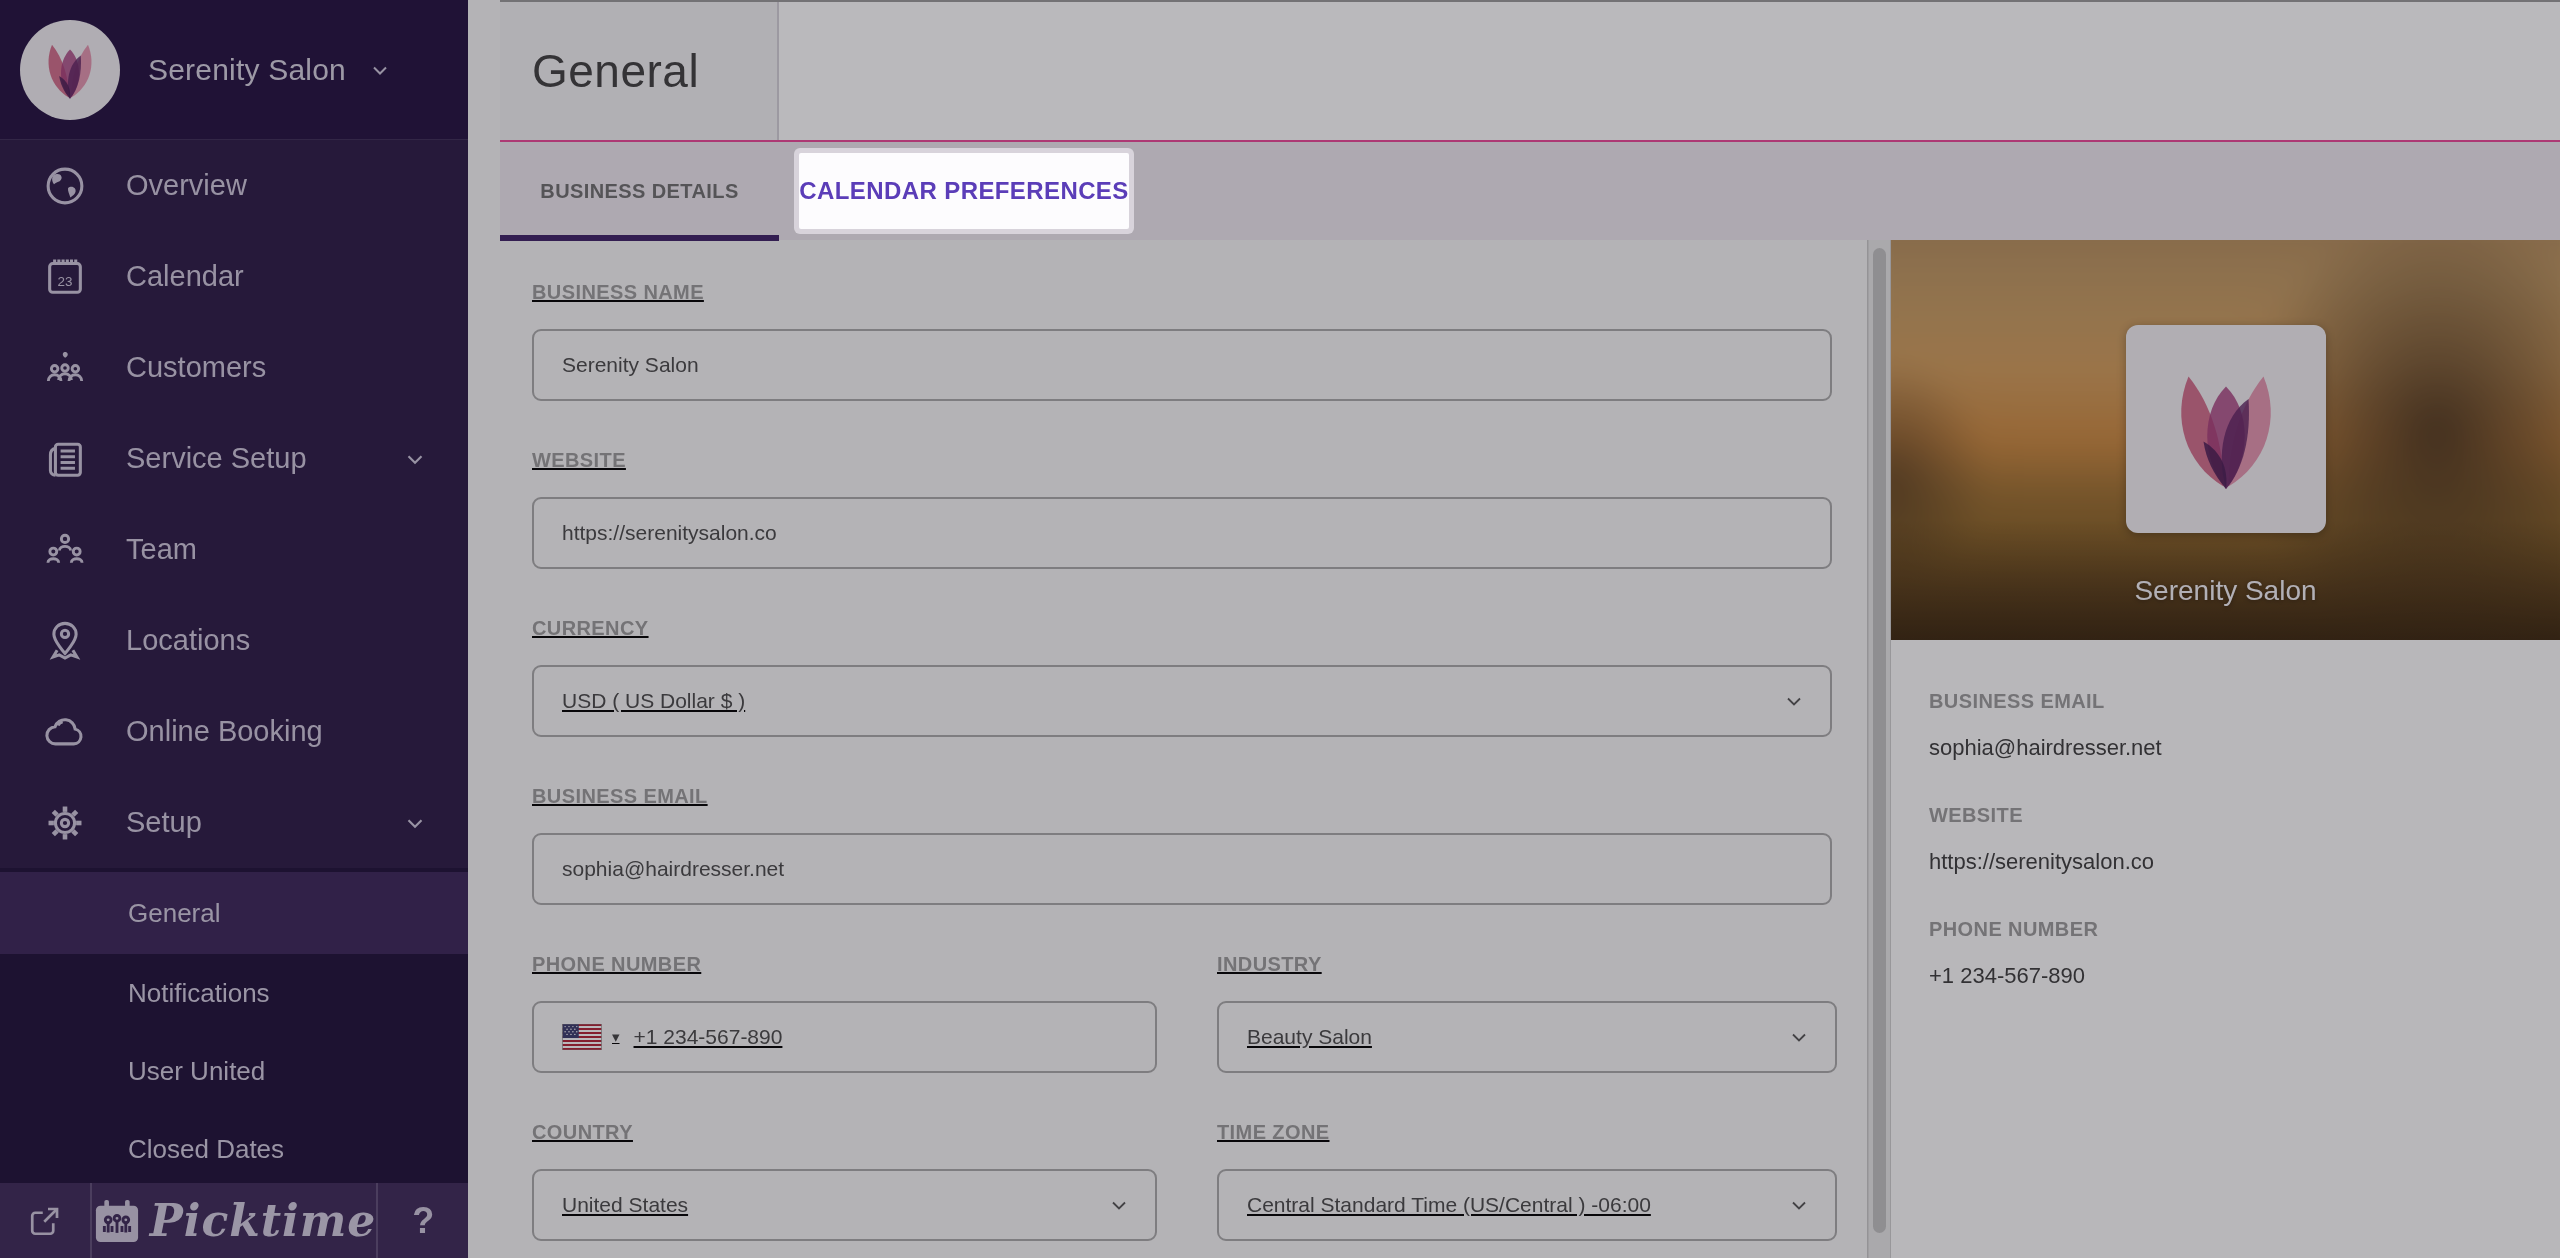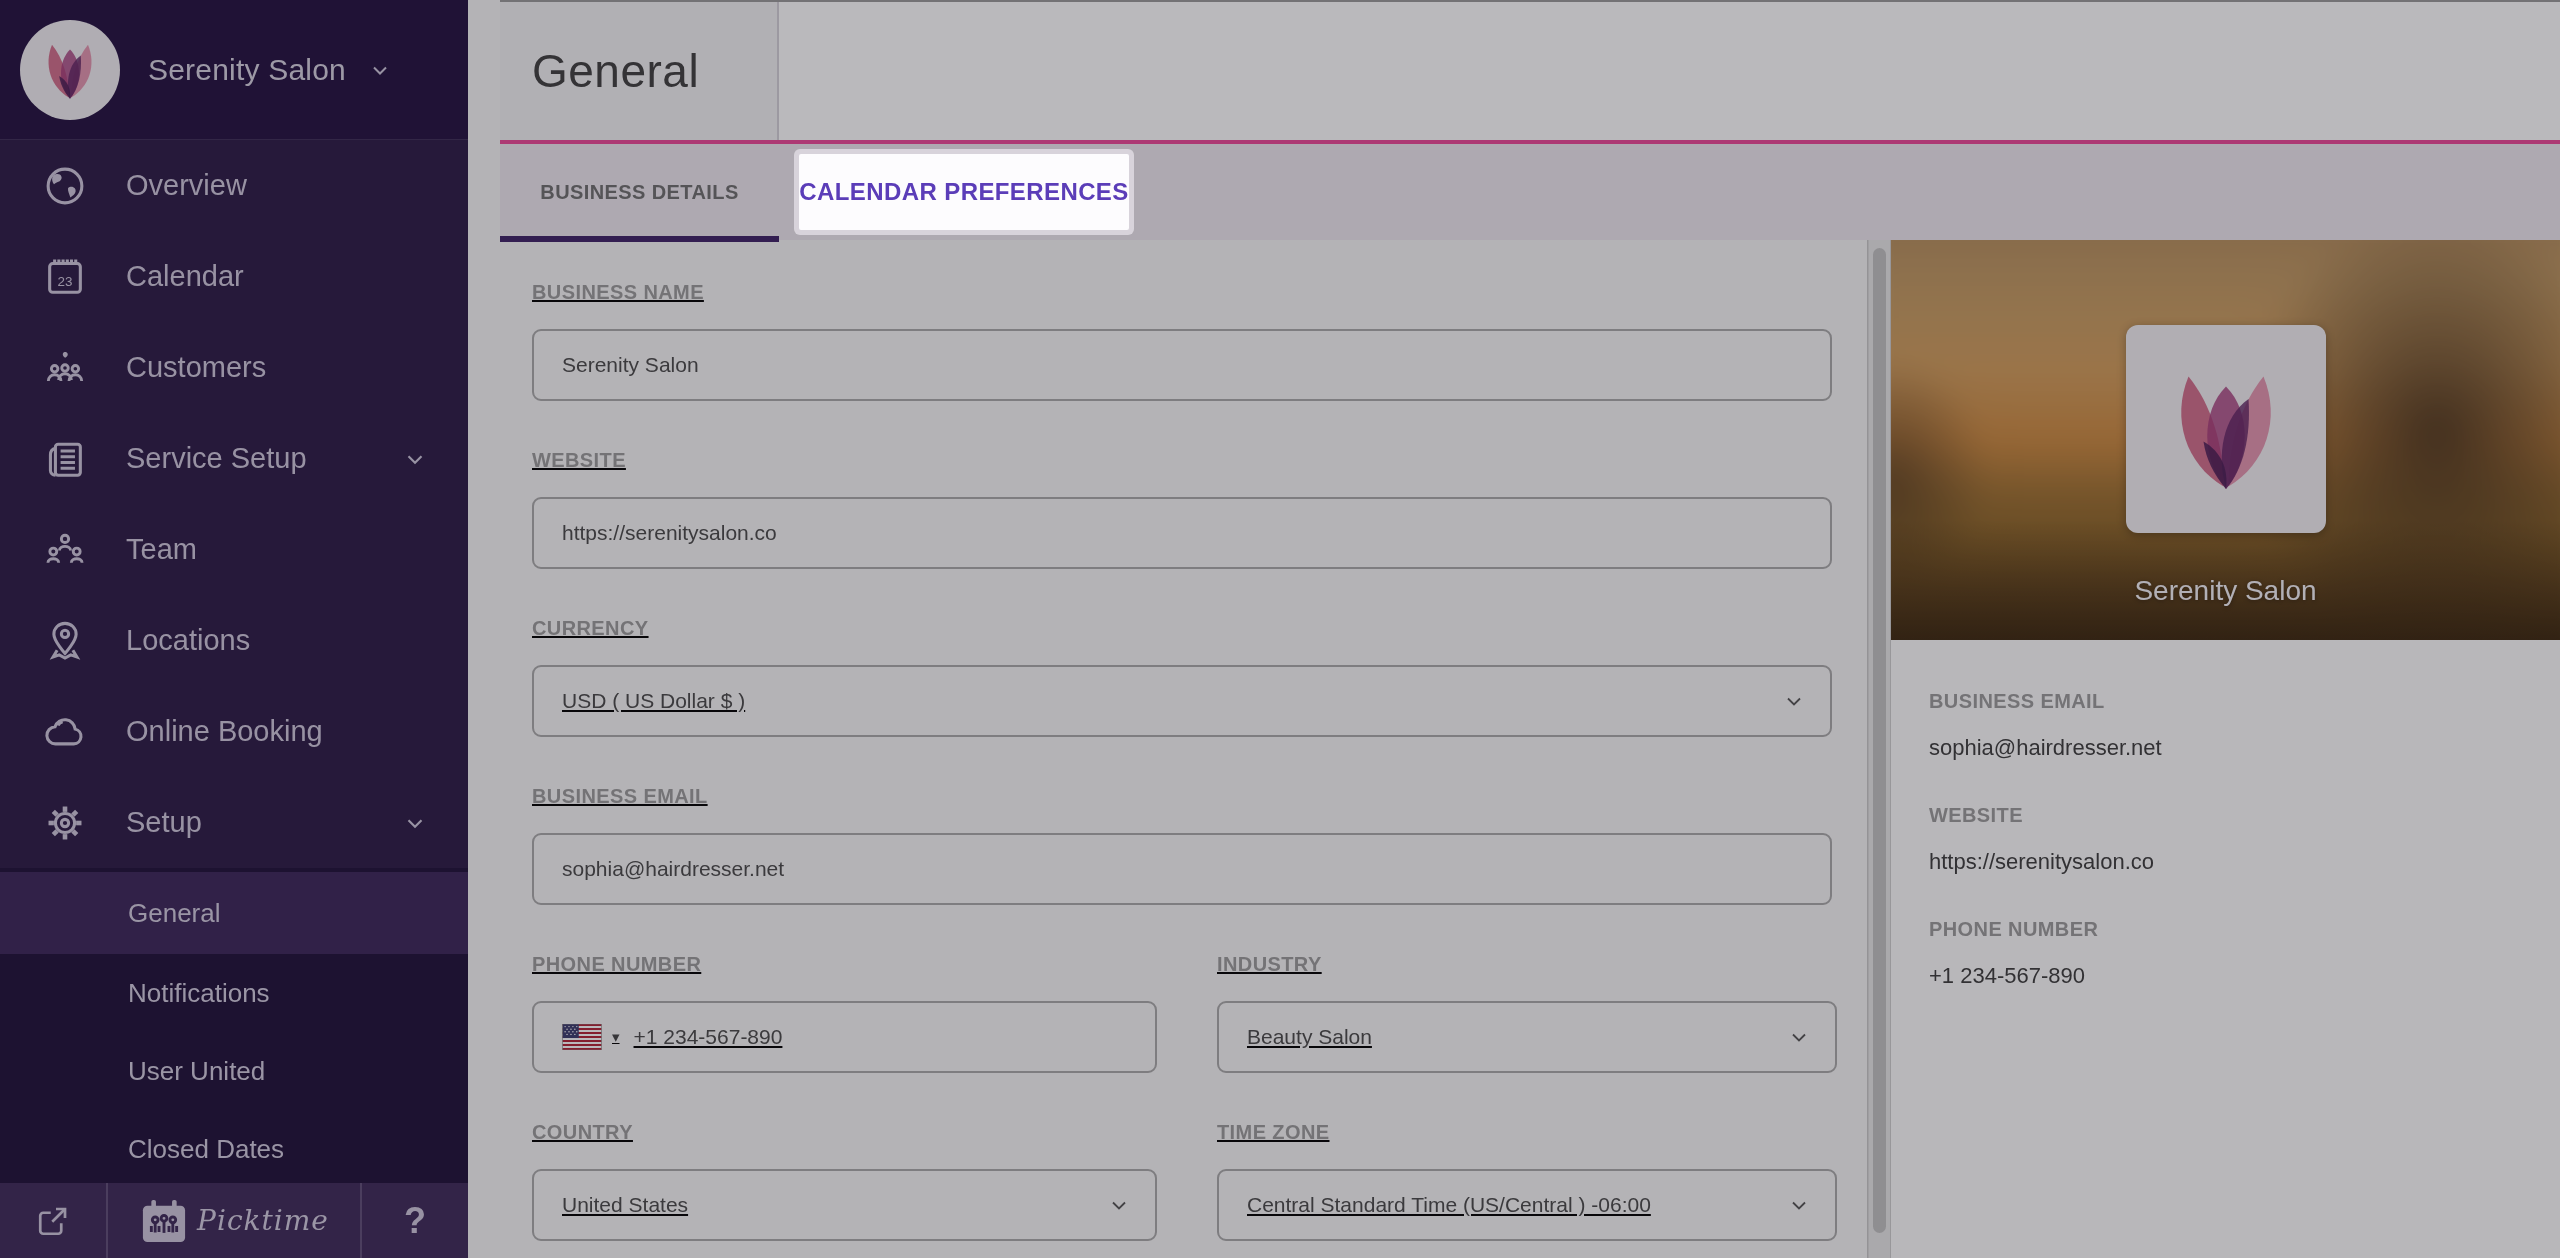--- a/index.html
+++ b/index.html
@@ -19,29 +19,29 @@
   .nav-label { color:#cfc8dc; font-size:29px; margin-left:32px; flex:1; }
   .nav-chev { color:#cfc8dc; }
   .subnav { flex:1; background:#1f1038; padding-top:4px; }
   .sub-item { height:78px; display:flex; align-items:center; padding-left:128px; color:#d2ccdf; font-size:26px; cursor:pointer; }
   .sub-item.active { height:82px; background:#3b2659; }
   .side-footer { position:absolute; left:0; right:0; bottom:0; height:75px; background:#3e2a59; display:flex; }
   .foot-cell { display:flex; align-items:center; justify-content:center; color:#cfc8dc; cursor:pointer; }
   .foot-cell.left { width:108px; border-right:2px solid rgba(200,190,220,0.25); }
   .foot-cell.mid  { flex:1; }
   .foot-cell.right{ width:108px; border-left:2px solid rgba(200,190,220,0.25); }
-  .picktime-word { font-family:"DejaVu Serif","Liberation Serif",serif; font-style:italic; font-weight:normal; font-size:28px; color:#d3cde0; margin-left:8px; letter-spacing:1px; }
+  .picktime-word { font-family:"DejaVu Serif","Liberation Serif",serif; font-style:italic; font-weight:bold; font-size:44px; color:#d3cde0; margin-left:8px; letter-spacing:1px; }
   .help-glyph { font-size:36px; font-weight:bold; color:#cfc8dc; }
 
   
   .main { flex:1; display:flex; flex-direction:column; min-width:0; }
   .topbar { height:140px; background:#ffffff; border-top:2px solid #9a9a9a; display:flex; flex:none; }
   .title-box { width:279px; background:#f3f2f4; border-right:2px solid #d5d2d8; display:flex; align-items:center; padding-left:32px; flex:none; }
   .page-title { font-size:46px; font-weight:300; color:#3f3f3f; letter-spacing:.5px; }
-  .tabbar { height:100px; background:#eee9f0; border-top:4px solid #ec4899; display:flex; align-items:center; flex:none; position:relative; }
+  .tabbar { height:100px; background:#eee9f0; border-top:2px solid #ec4899; display:flex; align-items:center; flex:none; position:relative; }
   .tab1 { width:279px; height:100px; position:relative; display:flex; align-items:center; justify-content:center; cursor:pointer; flex:none; }
   .tab1-label { font-size:20px; font-weight:bold; color:#6f6f6f; letter-spacing:.4px; }
   .tab1-underline { position:absolute; left:0; bottom:0; width:279px; height:6px; background:#3e2166; }
   .tab2 { margin-left:20px; width:330px; height:76px; background:#fdfcfe; border-radius:2px; display:flex; align-items:center; justify-content:center; cursor:pointer; position:relative; z-index:60; box-shadow:0 0 0 5px rgba(243,240,247,0.6); flex:none; }
   .tab2-label { font-size:24px; font-weight:bold; color:#5b3db8; letter-spacing:.4px; }
 
   .content-row { flex:1; display:flex; min-height:0; }
   .form-area { width:1368px; padding:41px 35px 0 32px; flex:none; border-right:1px solid #cycyc; border-right:1px solid #c9c9c9; background:#f6f6f6; }
   .field { margin-bottom:48px;text-decoration:underline; }
   .field-label { display:block; font-size:20px; font-weight:bold; color:#9b9b9b; letter-spacing:.4px; margin-bottom:25px; }

